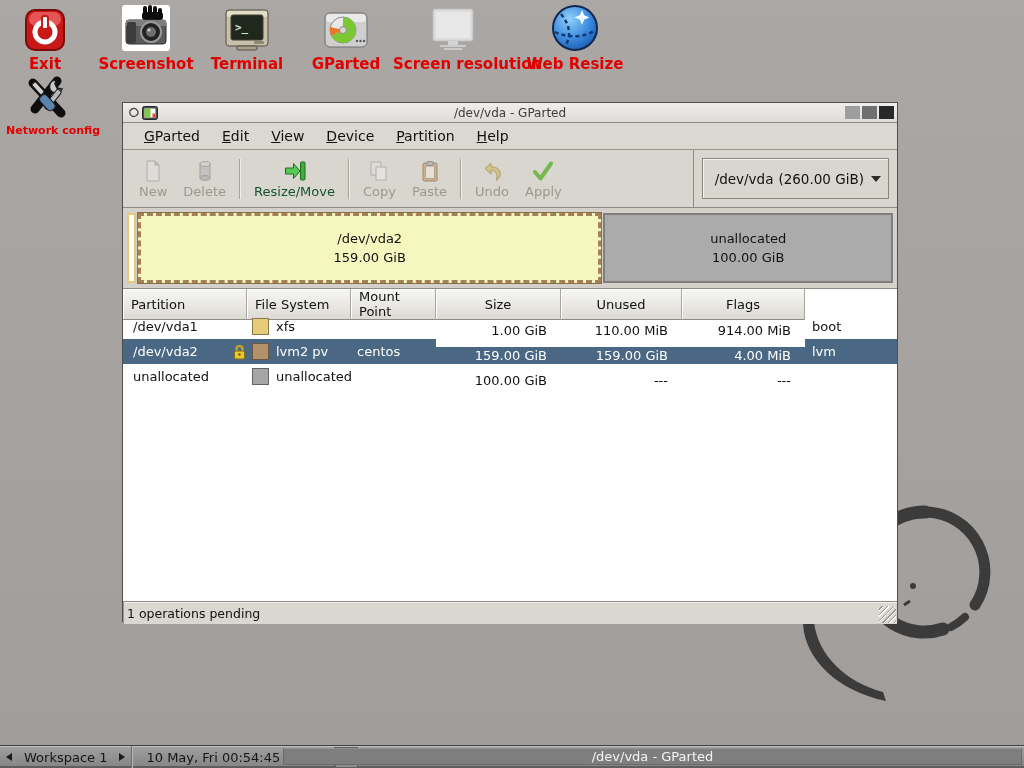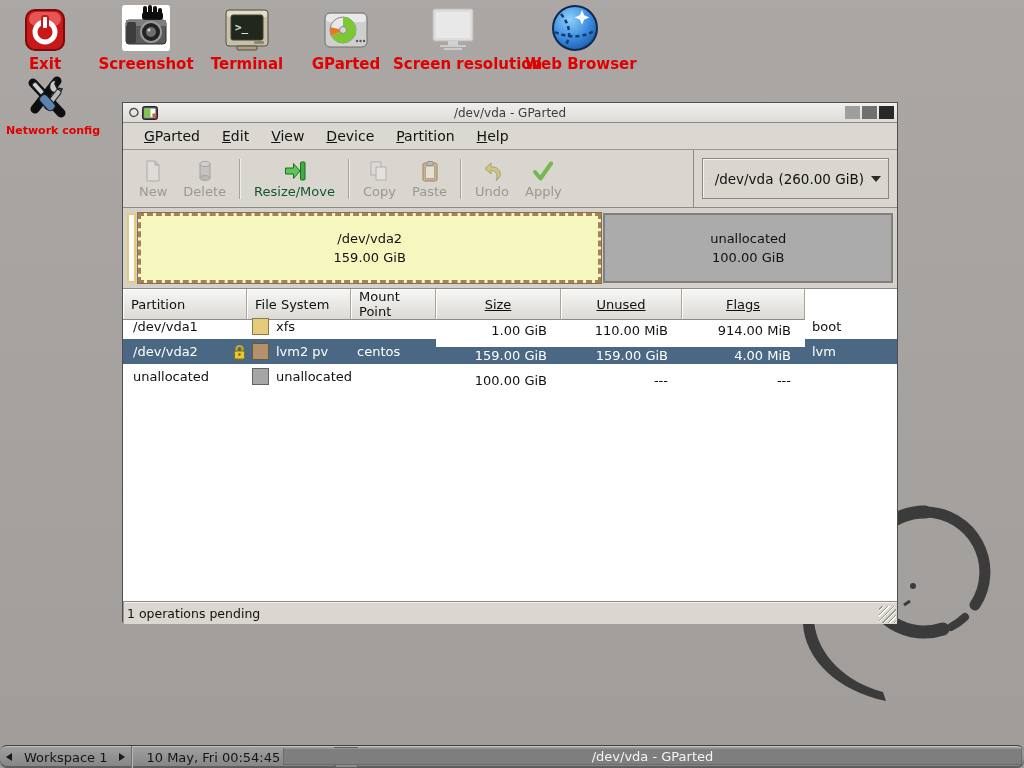--- a/index.html
+++ b/index.html
@@ -62,41 +62,41 @@
   .seg-vda1{width:9px;background:#ffffff;border:2px solid #e7cb74;margin-right:2px;}
   .seg-vda2{width:464px;background:#f6f6bf;border:3px dashed #a3815a;outline:1px solid #8a6e4e;}
   .seg-unalloc{width:290px;background:#ababab;border:2px solid #7f7f7f;margin-left:2px;}
   
   .ptable{background:#ffffff;height:312px;overflow:hidden;}
   .trow{display:grid;grid-template-columns:124px 104px 85px 125px 121px 123px 92px;height:25px;}
   .thead .cell{background:linear-gradient(#f7f7f5,#dcdad4);
     border-right:1px solid #a8a59e;border-bottom:1px solid #8e8b84;
     box-shadow:inset 1px 1px 0 #ffffff;font-size:13px;color:#111;
     display:flex;align-items:center;padding-left:8px;box-sizing:border-box;}
-  .thead .cell.c-center{justify-content:center;padding-left:0;text-decoration:underline;}
+  .thead .cell.c-center{justify-content:center;padding-left:0;}
   .cell{font-size:13px;display:flex;align-items:center;box-sizing:border-box;color:#111;}
   .c-part{padding-left:10px;position:relative;}
   .c-fs{padding-left:5px;text-align:right;}
   .c-mount{padding-left:6px;text-align:right;}
   .c-num{justify-content:flex-end;padding-right:14px;margin-top:8px;}
   .c-flags{padding-left:7px;}
   .drow.selected .cell{background:#4a6883;color:#ffffff;}
   .swatch{width:15px;height:15px;border:1px solid rgba(0,0,0,.4);margin-right:7px;flex:none;}
   .lockwrap{margin-left:auto;margin-right:1px;display:flex;align-items:center;}
   
   .statusbar{height:22px;background:#dad7d0;border-top:1px solid #8e8b84;
     box-shadow:inset 0 1px 0 #f2f1ee;position:relative;display:flex;align-items:center;}
   .statusbar .stext{font-size:12.5px;color:#111;padding-left:3px;border-left:1px solid #9a978f;height:100%;display:flex;align-items:center;}
   .grip{position:absolute;right:1px;bottom:1px;width:17px;height:17px;
     background:repeating-linear-gradient(135deg,transparent 0 2px,#9a978f 2px 3px,#fff 3px 4px);}
   
   .taskbar{position:absolute;left:0;bottom:0;width:1024px;height:23px;
     background:linear-gradient(#a0a0a0,#848484);border-top:1px solid #3e3e3e;
     box-shadow:inset 0 1px 0 #c2c2c2, inset 0 -2px 0 #5e5e5e;
-    display:flex;align-items:center;font-size:13px;color:#161616;box-sizing:border-box;border-radius:7px;}
+    display:flex;align-items:center;font-size:13px;color:#161616;box-sizing:border-box;}
   .arr{width:0;height:0;border-top:4px solid transparent;border-bottom:4px solid transparent;}
   .arr-l{border-right:6px solid #1a1a1a;}
   .arr-r{border-left:6px solid #1a1a1a;}
   .arrbtn{padding:0 6px;display:flex;align-items:center;height:100%;}
   .ws-label{padding:0 6px;}
   .tsep2{width:1px;height:100%;background:#6e6e6e;box-shadow:1px 0 0 #b8b8b8;}
   .clock{padding:0 14px;white-space:nowrap;}
   .task-icon{width:22px;height:19px;border:1px solid #5e5e5e;background:#8e8e8e;
     box-shadow:inset 1px 1px 0 #6a6a6a;display:flex;align-items:center;justify-content:center;margin-left:4px;}
   .task-button{position:absolute;left:283px;right:2px;top:2px;bottom:3px;
@@ -209,21 +209,21 @@
             <stop offset="1" stop-color="#1c5cb0"></stop>
         </radialGradient>
       </defs>
       <circle cx="24" cy="24" r="22" fill="url(#gl)" stroke="#10284e" stroke-width="2"></circle>
       <path d="M10 10 C20 22 20 34 14 42" fill="none" stroke="#123a6e" stroke-width="2.5" stroke-dasharray="4 3"></path>
       <path d="M4 28 C16 34 34 34 44 26" fill="none" stroke="#123a6e" stroke-width="2.5" stroke-dasharray="4 3"></path>
       <path d="M31 6 l2.2 5.2 5.2 2.2 -5.2 2.2 -2.2 5.2 -2.2 -5.2 -5.2 -2.2 5.2 -2.2 Z" fill="#ffffff"></path>
       <path d="M31 9 l1.4 3.2 3.2 1.4 -3.2 1.4 -1.4 3.2 -1.4 -3.2 -3.2 -1.4 3.2 -1.4 Z" fill="#eef6ff"></path>
     </svg>
   </div>
-  <span class="dlabel">Web Browser</span>
+  <span class="dlabel">Web Resize</span>
 </div>
 
 <div class="dicon" id="icon-network">
   <div class="iconbox">
     <svg width="48" height="46" viewBox="0 0 48 46">
       <g stroke="#0e0e0e" stroke-width="3">
         <path d="M34 6 L12 34" stroke-width="9" stroke-linecap="round"></path>
         <path d="M10 8 L38 38" stroke-width="9" stroke-linecap="round"></path>
       </g>
       <path d="M33 5 a6.5 6.5 0 1 0 6 9 l-5 -1 -2 -4 Z" fill="#c8c8c8" stroke="#1a1a1a" stroke-width="1.5"></path>

